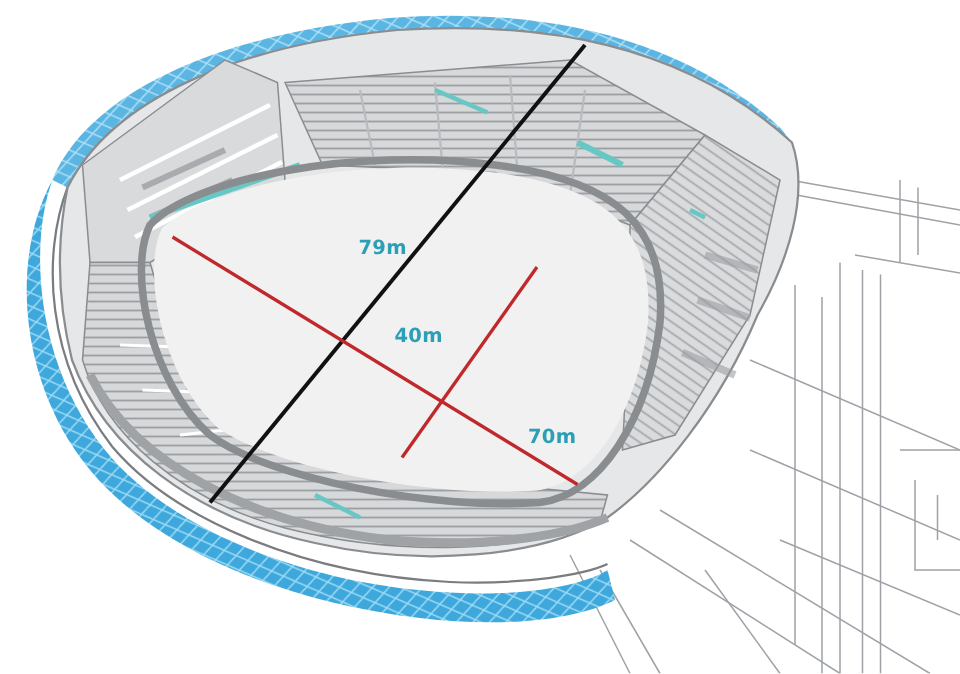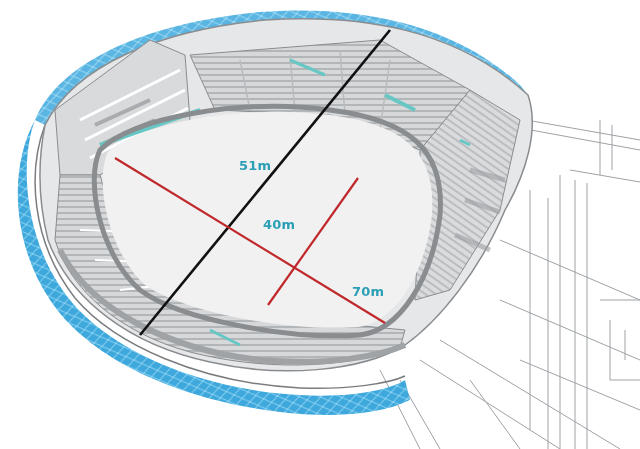--- a/index.html
+++ b/index.html
@@ -86,15 +86,15 @@
 
   <path d="M108 152 C140 123 240 104 330 115 C405 125 436 152 432 215 C425 275 395 322 358 327 C290 332 185 313 145 285 C108 252 94 180 108 152 Z" fill="#f1f1f1"></path>
 
   <g>
     <line x1="390" y1="30" x2="140" y2="335" stroke="#111111" stroke-width="2.6"></line>
     <line x1="115" y1="158" x2="385" y2="323" stroke="#c0282b" stroke-width="2.2"></line>
     <line x1="358" y1="178" x2="268" y2="305" stroke="#c0282b" stroke-width="2.2"></line>
   </g>
 </svg>
 
-<div class="dim-label" style="left:239px; top:158px; color:#2a9fb5;">51m</div>
+<div class="dim-label" style="left:239px; top:158px; color:#2a9fb5;">79m</div>
 <div class="dim-label" style="left:263px; top:217px; color:#2a9fb5;">40m</div>
 <div class="dim-label" style="left:352px; top:284px; color:#2a9fb5;">70m</div>
 
 </body></html>

